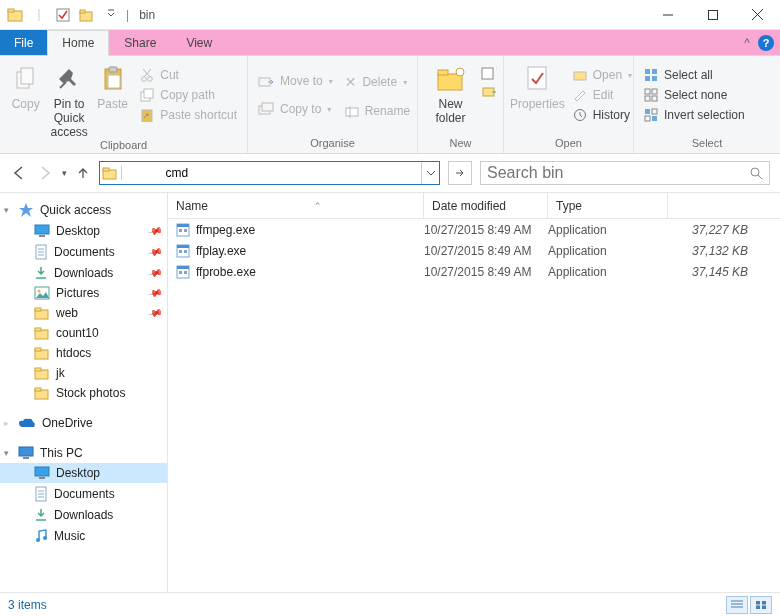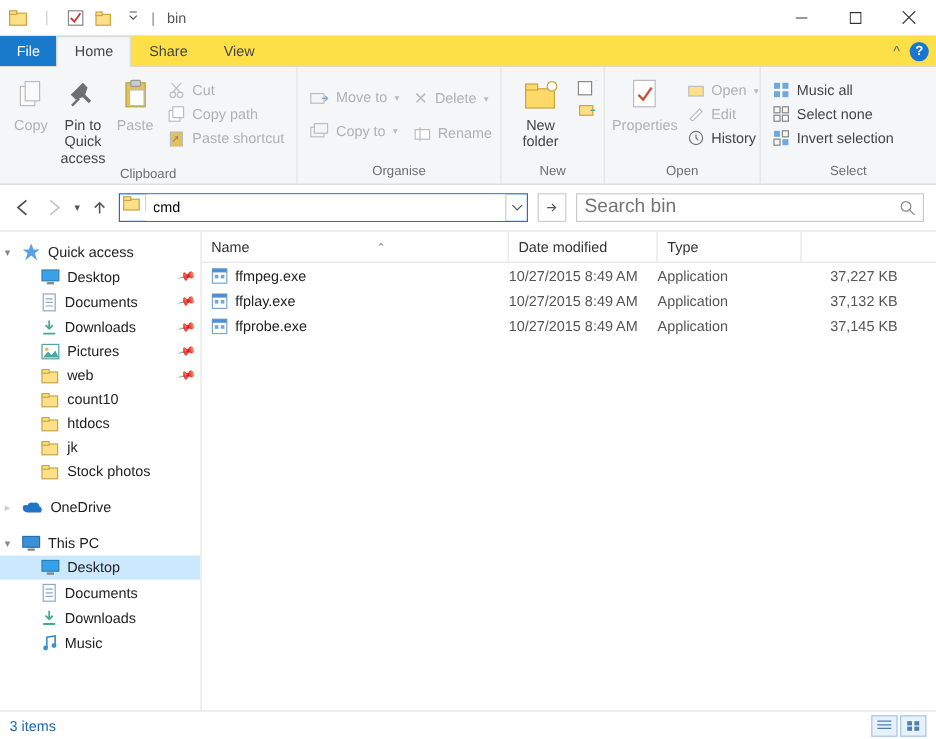--- a/index.html
+++ b/index.html
@@ -3,39 +3,39 @@
 <meta charset="utf-8">
 <style>
 * { box-sizing: border-box; margin: 0; padding: 0; font-family: "Segoe UI", Tahoma, sans-serif; font-size: 12px; }
 body { background: #fff; width: 780px; height: 616px; overflow: hidden; position: relative; display: flex; flex-direction: column; }
 .titlebar { height: 30px; display: flex; align-items: center; border-bottom: 1px solid #e5e5e5; }
 .titlebar-left { display: flex; align-items: center; gap: 2px; padding-left: 4px; }
 .qat-btn { width: 22px; height: 22px; display: flex; align-items: center; justify-content: center; }
 .titlebar-title { padding-left: 6px; color: #555; }
 .titlebar-controls { margin-left: auto; display: flex; }
 .win-btn { width: 45px; height: 28px; display: flex; align-items: center; justify-content: center; }
-.menubar { height: 26px; display: flex; align-items: stretch; border-bottom: 1px solid #dadada; background: #fde047; }
+.menubar { height: 26px; display: flex; align-items: stretch; border-bottom: 1px solid #dadada; background: #f9a8d4; }
 .menubar-file { background: #1979ca; color: #fff; padding: 0 14px; display: flex; align-items: center; }
 .menubar-tab { padding: 0 14px; display: flex; align-items: center; color: #444; border: 1px solid transparent; }
 .menubar-tab.active { background: #f5f6f7; border: 1px solid #dadada; border-bottom-color: #f5f6f7; margin-bottom: -1px; }
 .menubar-right { margin-left: auto; display: flex; align-items: center; padding-right: 6px; gap: 8px; }
 .help-badge { width: 16px; height: 16px; border-radius: 50%; background: #1976d2; color: #fff; font-weight: bold; font-size: 11px; display: flex; align-items: center; justify-content: center; }
 .ribbon { height: 98px; background: #f5f6f7; border-bottom: 1px solid #dadada; display: flex; }
 .ribbon-group { border-right: 1px solid #e2e3e4; padding: 2px 6px; display: flex; flex-direction: column; }
 .ribbon-group-content { flex: 1; display: flex; align-items: flex-start; gap: 4px; padding-top: 4px; }
 .ribbon-group-label { text-align: center; color: #6e6e6e; font-size: 11px; padding-bottom: 2px; }
 .ribbon-big { display: flex; flex-direction: column; align-items: center; width: 58px; text-align: center; gap: 2px; color: #444; line-height: 1.15; }
 .ribbon-big .icn { height: 34px; display: flex; align-items: center; justify-content: center; }
 .ribbon-small-col { display: flex; flex-direction: column; gap: 2px; }
 .ribbon-small { display: flex; align-items: center; gap: 6px; padding: 2px 4px; color: #444; white-space: nowrap; }
 .ribbon-small.disabled, .ribbon-big.disabled { color: #b1b1b1; }
 .navbar { height: 38px; display: flex; align-items: center; gap: 8px; padding: 0 10px; }
 .nav-arrows { display: flex; gap: 8px; align-items: center; color: #999; }
 .nav-arrows .enabled { color: #555; }
-.addr-wrap { flex: 1; display: flex; align-items: flex-start; border: 1px solid #1e74c4; height: 24px; background: #fff; }
+.addr-wrap { flex: 1; display: flex; align-items: center; border: 1px solid #1e74c4; height: 24px; background: #fff; gap: 38px; }
 .addr-folder { width: 22px; display: flex; align-items: center; justify-content: center; border-right: 1px solid #ccc; }
 .addr-input { flex: 1; border: none; outline: none; padding: 0 6px; font-size: 12px; height: 100%; }
 .addr-drop { width: 18px; display: flex; align-items: center; justify-content: center; color: #555; border-left: 1px solid #ccc; height: 100%; }
 .go-btn { width: 24px; height: 24px; border: 1px solid #ccc; display: flex; align-items: center; justify-content: center; color: #555; }
 .search-wrap { width: 290px; height: 24px; border: 1px solid #ccc; display: flex; align-items: center; padding: 0 6px; color: #888; }
 .search-wrap input { border: none; outline: none; flex: 1; font-size: 16px; }
 .content { flex: 1; display: flex; border-top: 1px solid #e5e5e5; min-height: 0; }
 .sidebar { width: 168px; border-right: 1px solid #e5e5e5; overflow-y: auto; padding-top: 6px; }
 .tree-item { display: flex; align-items: center; gap: 6px; padding: 3px 0 3px 18px; color: #222; }
 .tree-item.sub { padding-left: 34px; }
@@ -47,21 +47,21 @@
 .col-headers > div { border-right: 1px solid #e5e5e5; padding: 0 8px; height: 100%; display: flex; align-items: center; gap: 12px; }
 .col-name { width: 256px; justify-content: space-between; }
 .col-date { width: 124px; }
 .col-type { width: 120px; }
 .col-size { flex: 1; }
 .rows { flex: 1; }
 .row { display: flex; align-items: center; height: 21px; padding-left: 8px; color: #222; }
 .row .c-name { width: 248px; display: flex; align-items: center; gap: 6px; }
 .row .c-date { width: 124px; color: #555; }
 .row .c-type { width: 120px; color: #555; }
-.row .c-size { width: 80px; text-align: right; color: #555; }
+.row .c-size { width: 80px; text-align: right; color: #555; font-style: italic; }
 .statusbar { height: 24px; border-top: 1px solid #e5e5e5; display: flex; align-items: center; padding: 0 8px; color: #1a66ad; }
 .statusbar .view-toggles { margin-left: auto; display: flex; gap: 2px; }
 .vt { width: 22px; height: 18px; border: 1px solid #a7c7e7; background: #e7f1fb; display: flex; align-items: center; justify-content: center; }
 svg { display: block; }
 </style>
 </head>
 <body>
 
 <div class="titlebar">
   <div class="titlebar-left">
@@ -319,21 +319,21 @@
       <div class="ribbon-small-col" style="padding-top:4px">
         <div class="ribbon-small">
             <span>
               <svg width="14" height="14">
                 <rect x="1" y="1" width="5" height="5" fill="#6fa8dc"></rect>
                 <rect x="8" y="1" width="5" height="5" fill="#6fa8dc"></rect>
                 <rect x="1" y="8" width="5" height="5" fill="#6fa8dc"></rect>
                 <rect x="8" y="8" width="5" height="5" fill="#6fa8dc"></rect>
               </svg>
             </span>
-            <span>Music all</span>
+            <span>Select all</span>
           </div>
         <div class="ribbon-small">
             <span>
               <svg width="14" height="14">
                 <rect x="1" y="1" width="5" height="5" fill="none" stroke="#888"></rect>
                 <rect x="8" y="1" width="5" height="5" fill="none" stroke="#888"></rect>
                 <rect x="1" y="8" width="5" height="5" fill="none" stroke="#888"></rect>
                 <rect x="8" y="8" width="5" height="5" fill="none" stroke="#888"></rect>
               </svg>
             </span>

